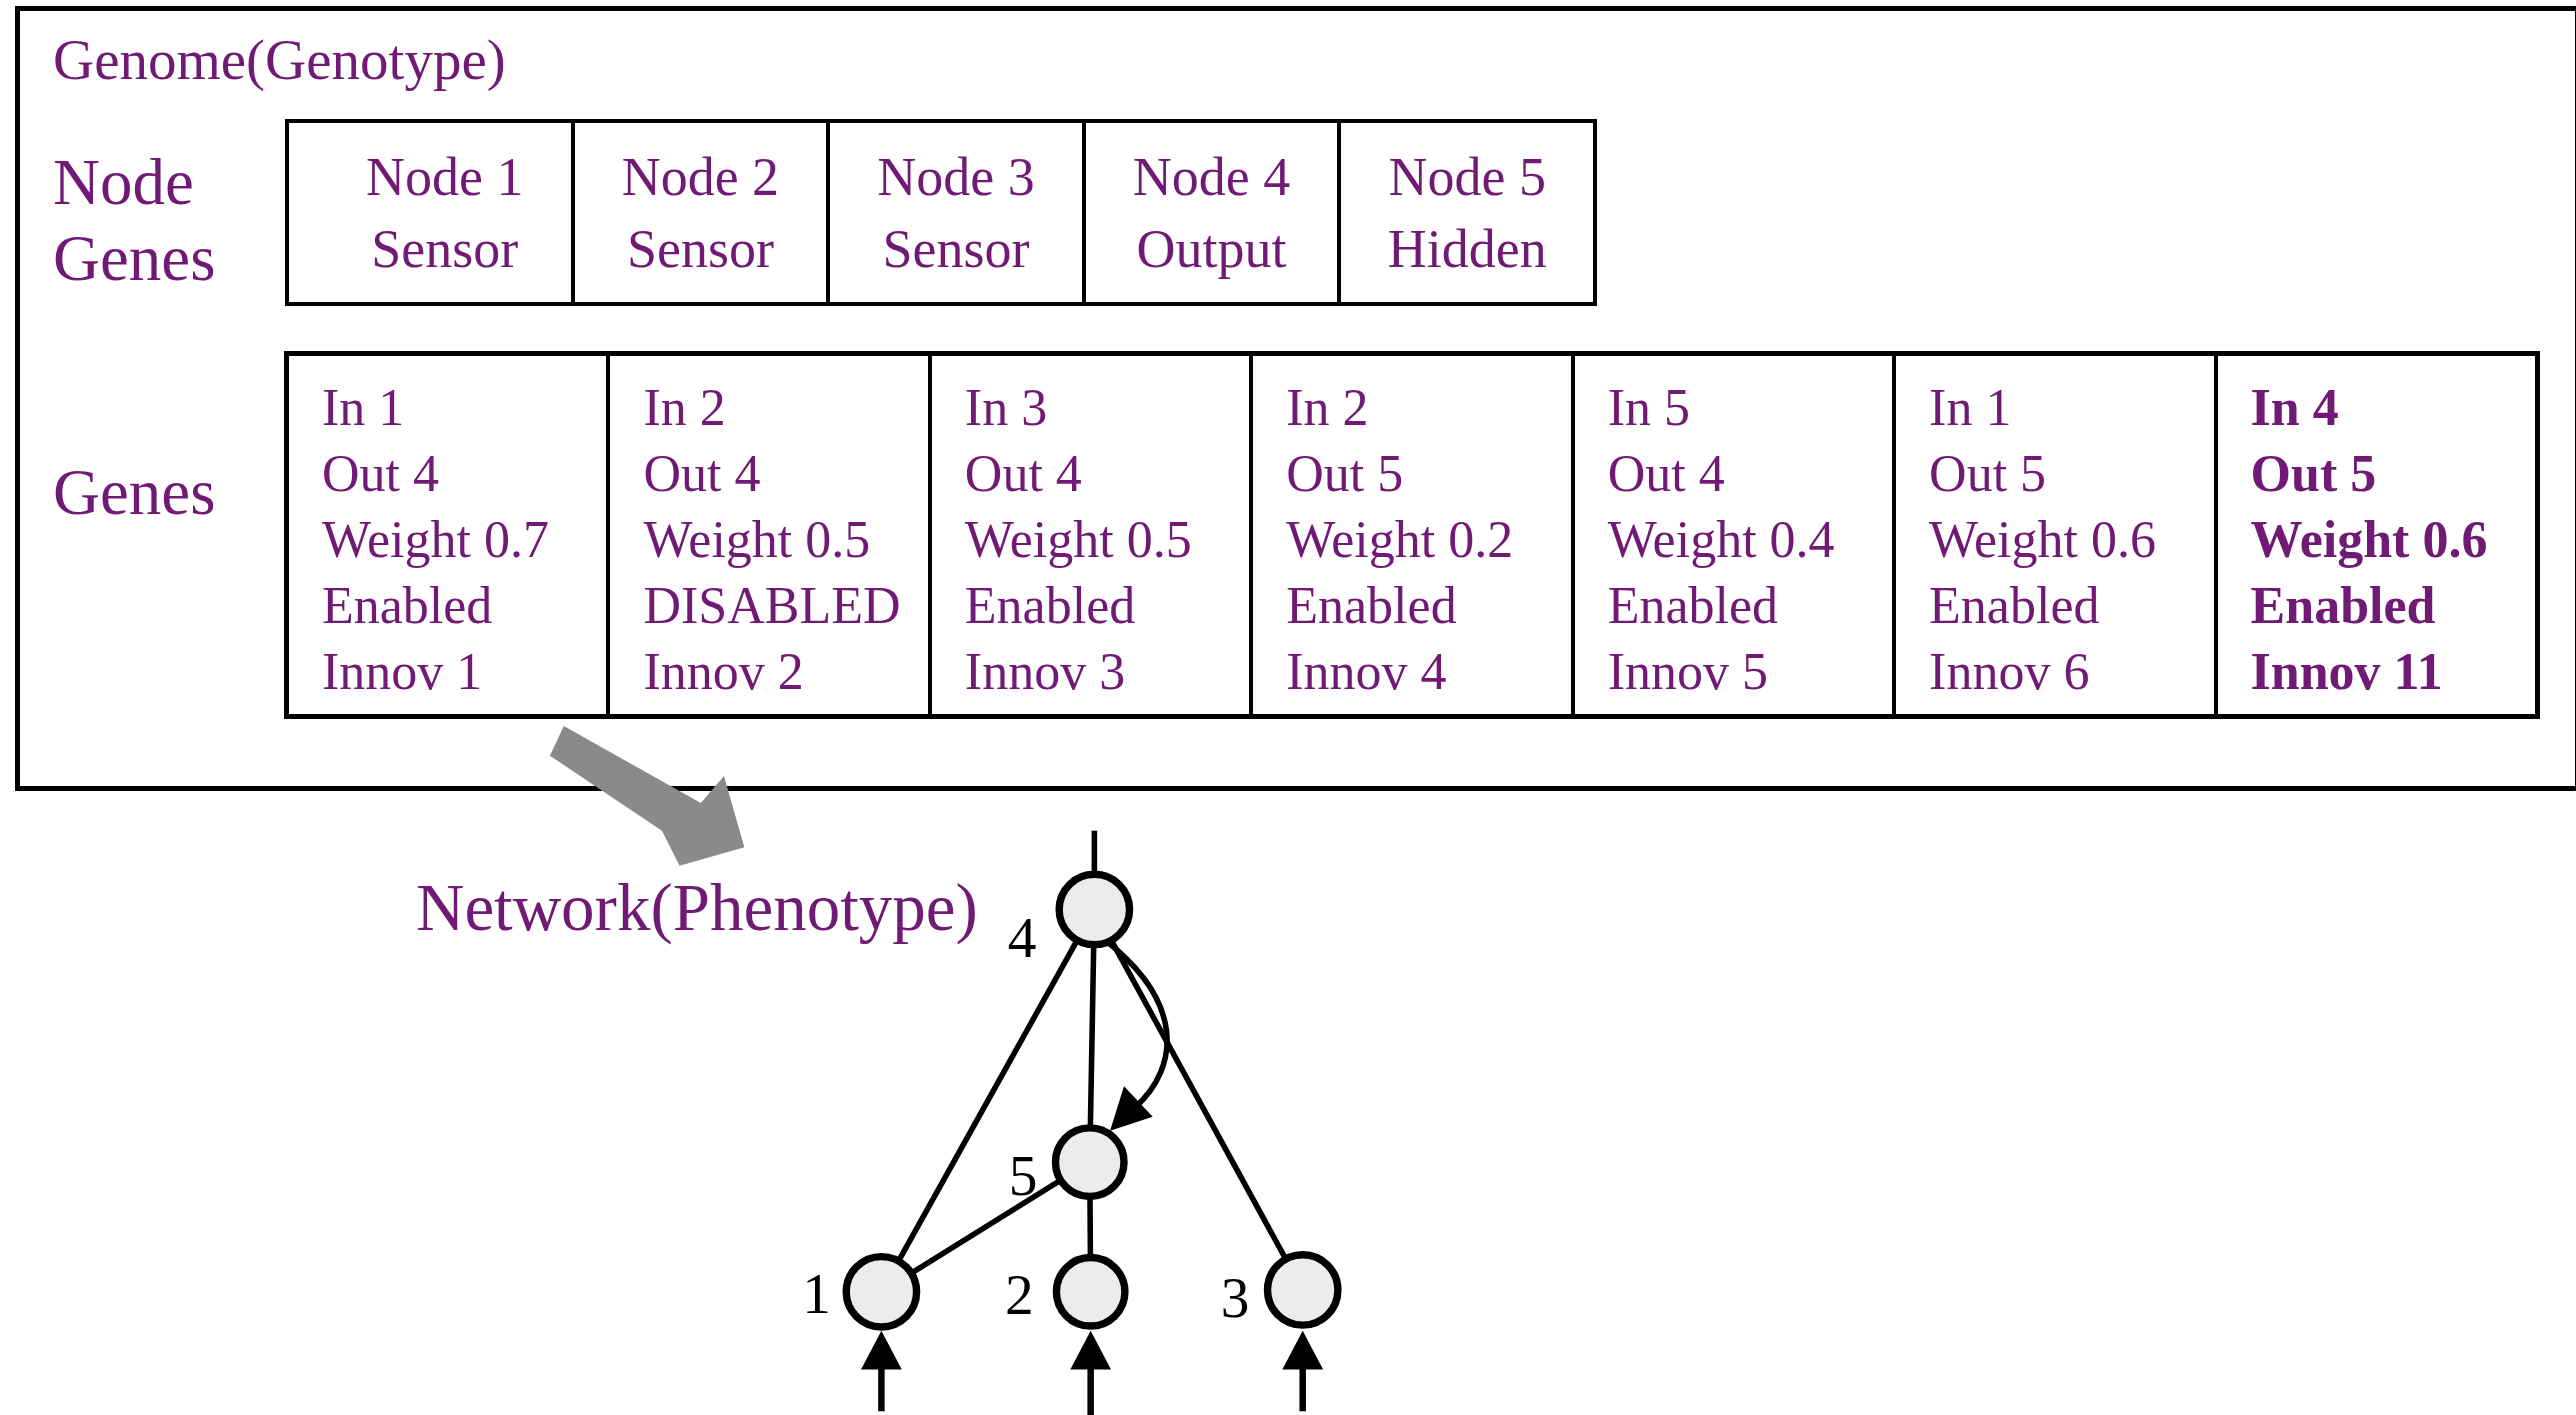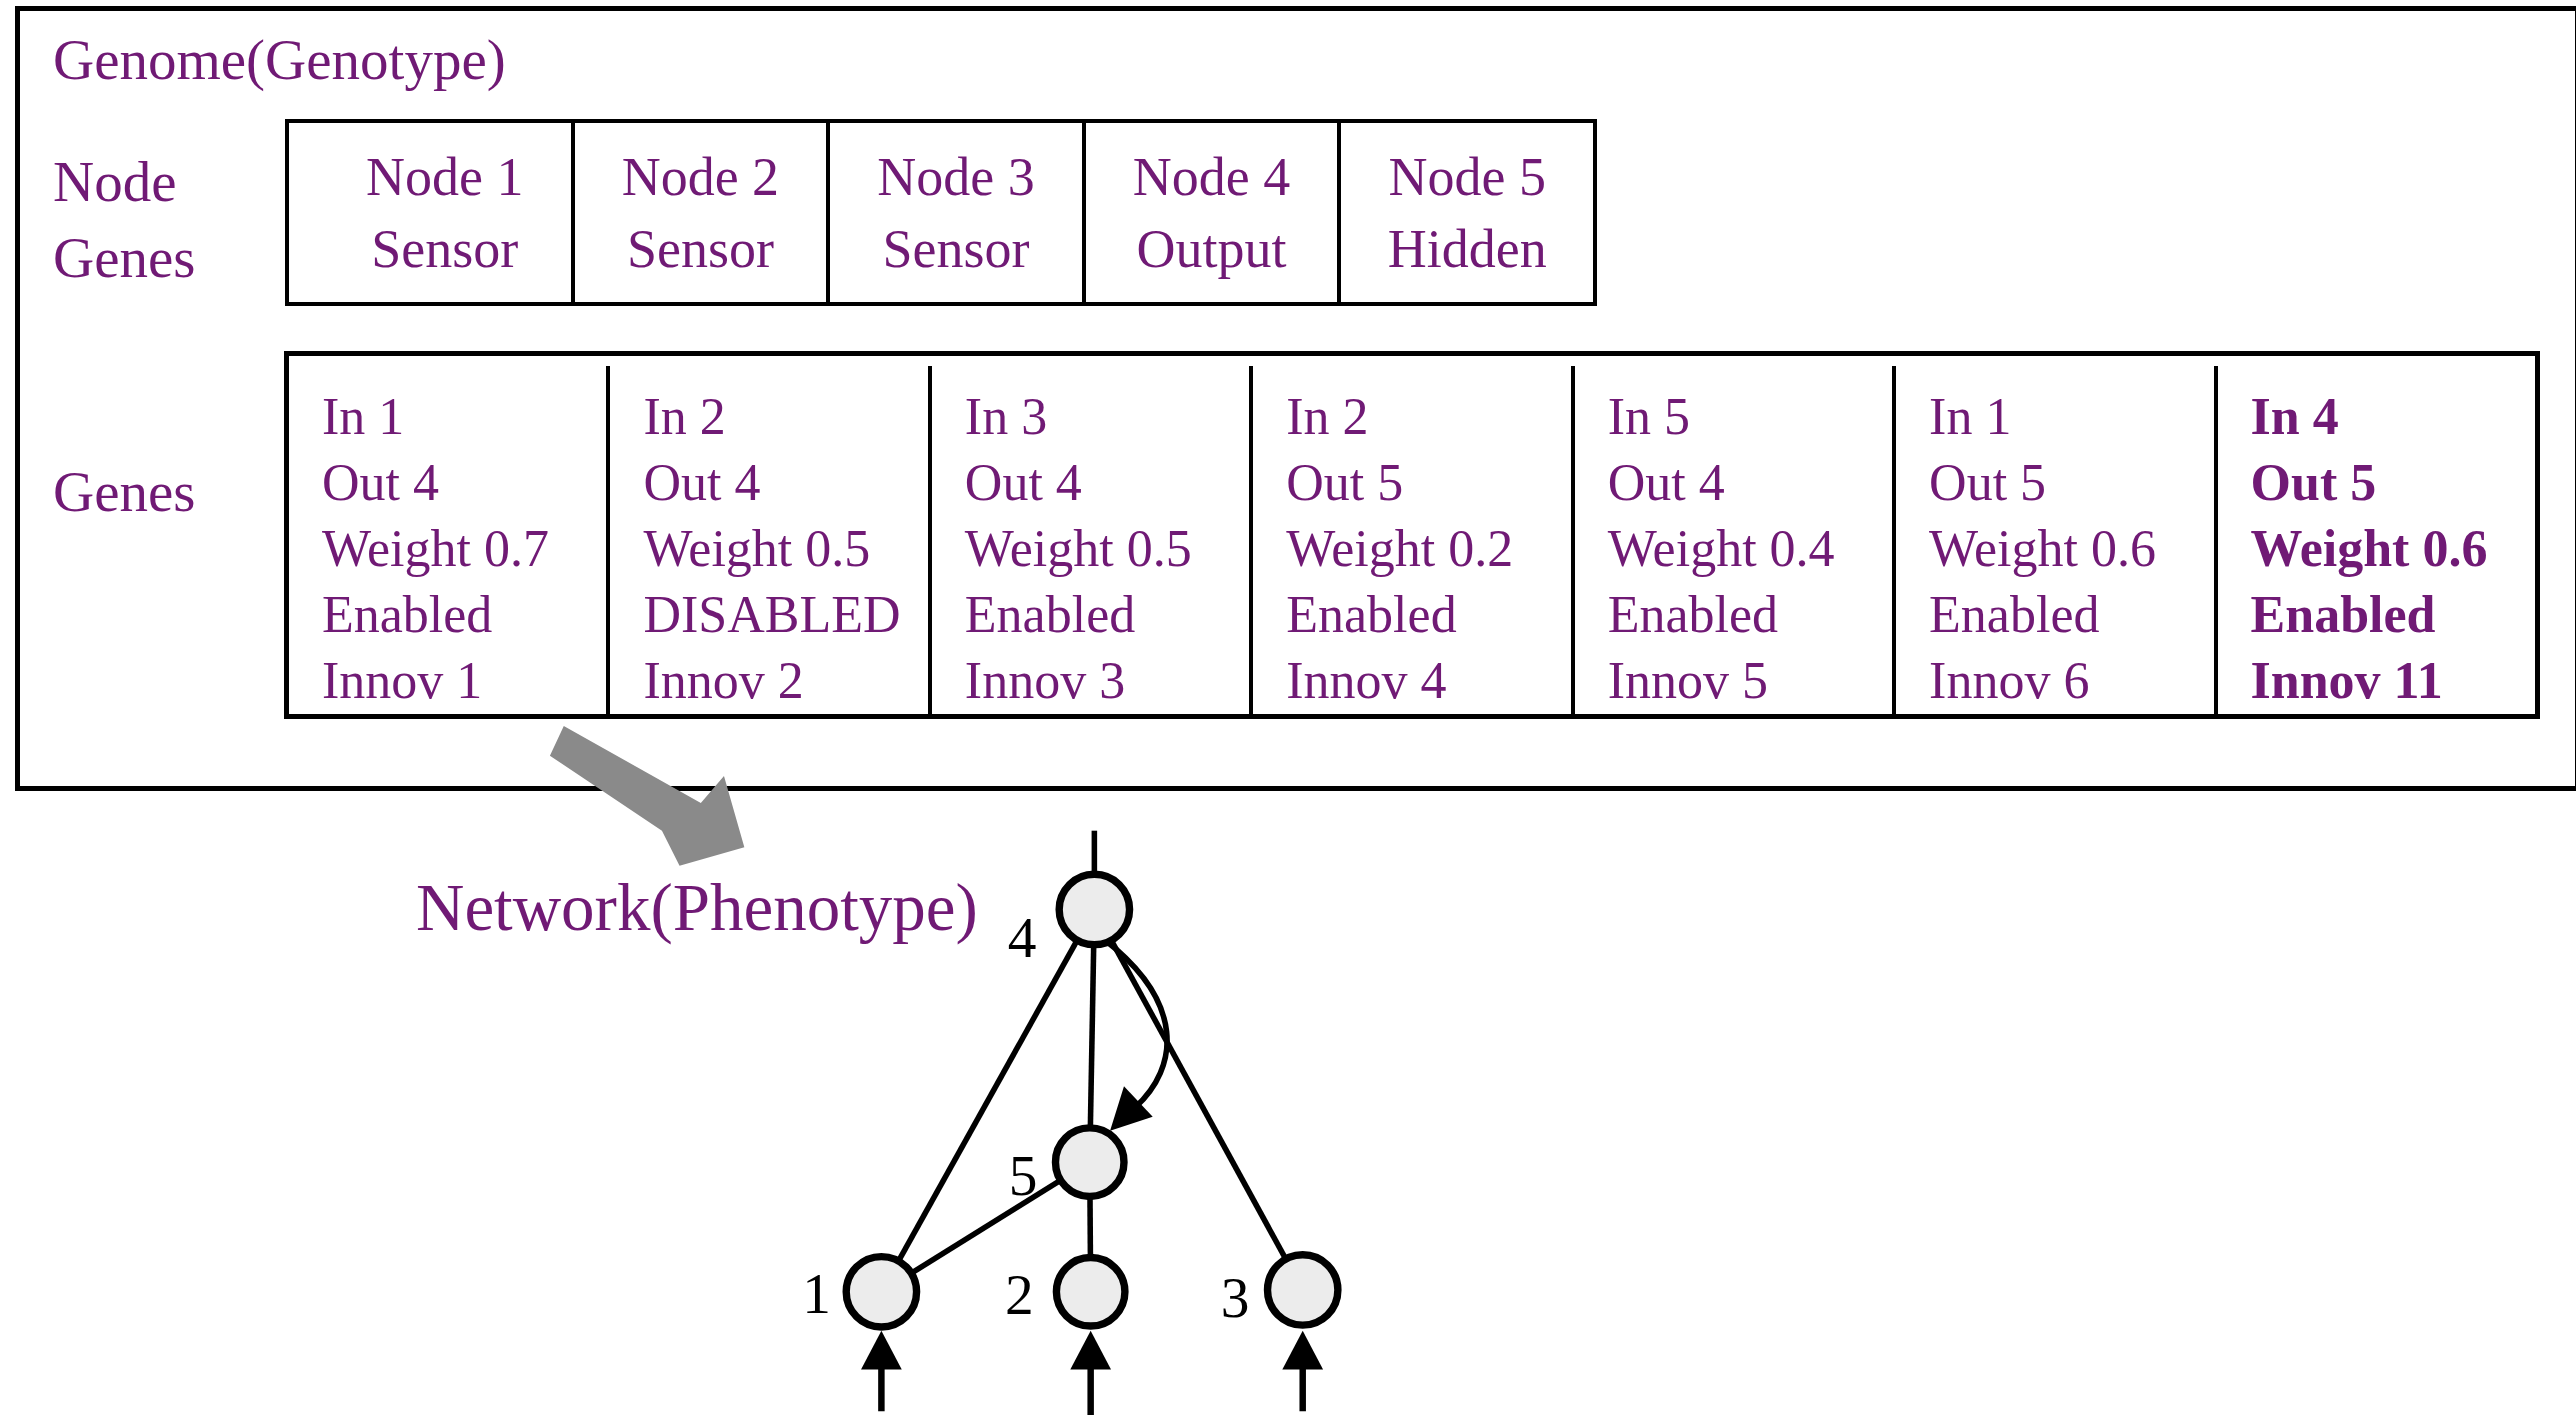--- a/index.html
+++ b/index.html
@@ -15,21 +15,21 @@
   
   .genome-box{
     position:absolute;left:3.7px;top:5.6px;width:2565px;height:785px;
     border:5.6px solid #000;box-sizing:border-box;background:#fff;
   }
   .title{
     position:absolute;left:42px;top:28px;
     font-size:57px;line-height:63px;white-space:nowrap;
   }
   .row-label{
-    position:absolute;left:42px;font-size:57px;white-space:nowrap;
+    position:absolute;left:42px;font-size:65px;white-space:nowrap;
   }
   .row-label div{display:block;}
   #node-genes-label{top:144px;line-height:76px;}
   #connect-genes-label{top:452px;line-height:80px;}
 
   
   .node-row{
     position:absolute;left:274px;top:119px;width:1312px;height:187px;
     border:4.6px solid #000;box-sizing:border-box;
     display:flex;background:#fff;padding-left:30px;
@@ -38,21 +38,21 @@
     flex:1 1 0;border-right:4.6px solid #000;box-sizing:border-box;
     display:flex;flex-direction:column;align-items:center;justify-content:center;
     font-size:54px;line-height:72px;text-align:center;
   }
   .ngene:last-child{border-right:none;}
 
   
   .conn-row{
     position:absolute;left:273px;top:351px;width:2256px;height:368px;
     border:5.6px solid #000;box-sizing:border-box;
-    display:flex;background:#fff;align-items:flex-end;
+    display:flex;background:#fff;
   }
   .cgene{
     flex:1 1 0;border-right:4.6px solid #000;box-sizing:border-box;
     padding:18.5px 7.4px 0 33px;
     font-size:52px;line-height:66px;white-space:nowrap;overflow:hidden;
   }
   .cgene:last-child{border-right:none;font-weight:bold;}
 
   
   .net-label{

